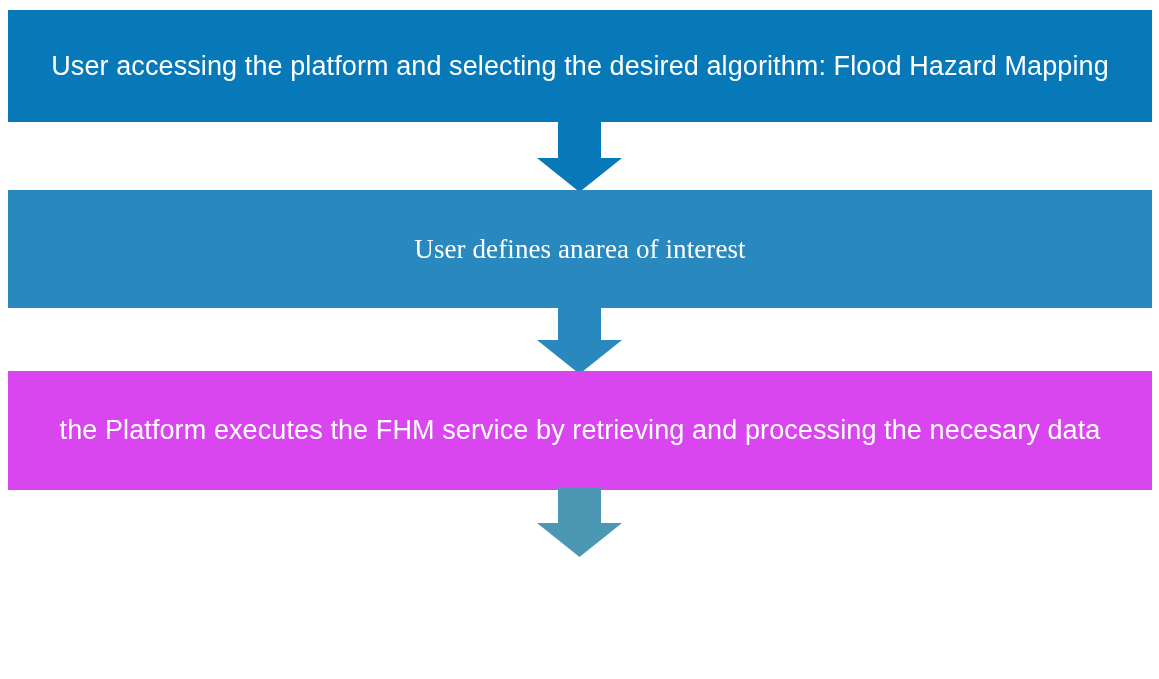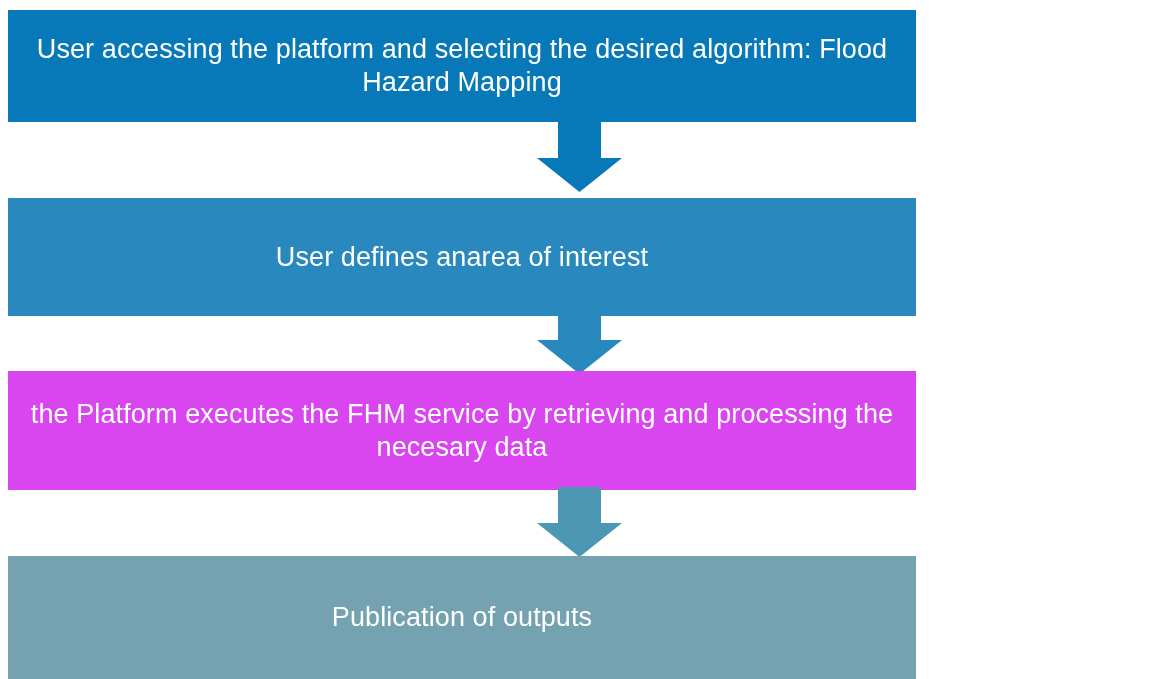--- a/index.html
+++ b/index.html
@@ -14,40 +14,40 @@
   #flowchart {
     position: relative;
     width: 1159px;
     height: 679px;
     background: #ffffff;
     overflow: hidden;
   }
   .flow-step {
     position: absolute;
     left: 8px;
-    width: 908px;
+    width: 1144px;
     box-sizing: border-box;
     display: flex;
     align-items: center;
     justify-content: center;
     text-align: center;
     padding: 4px 22px;
   }
   .flow-step .step-text {
     color: #ffffff;
     font-size: 27px;
     line-height: 1.22;
     font-weight: 400;
     letter-spacing: 0.1px;
     display: block;
     width: 100%;
   }
   
   #step-1 { top: 10px;  height: 112px; }
-  #step-2 { top: 198px; height: 118px; }
+  #step-2 { top: 190px; height: 118px; font-family: Liberation Serif, serif; }
   #step-3 { top: 371px; height: 119px; }
   #step-4 { top: 556px; height: 123px; }
 
   
   .flow-arrow {
     position: absolute;
     left: 537px;
     width: 85px;
     height: 70px;
   }
@@ -88,17 +88,14 @@
   <div class="flow-step" id="step-3" style="background: #d946ef;">
     <span class="step-text">the Platform executes the FHM service by retrieving and processing the necesary data</span>
   </div>
 
   <div class="flow-arrow" id="arrow-3">
     <svg viewBox="0 0 85 70" xmlns="http://www.w3.org/2000/svg">
       <polygon points="21,0 64,0 64,36 85,36 42.5,70 0,36 21,36" fill="#4c97b3"></polygon>
     </svg>
   </div>
 
-  <div class="flow-step" id="step-4" style="background: rgb(116, 162, 176);">
-    <span class="step-text">Publication of outputs</span>
-  </div>
 
 </div>
 
 </body></html>

